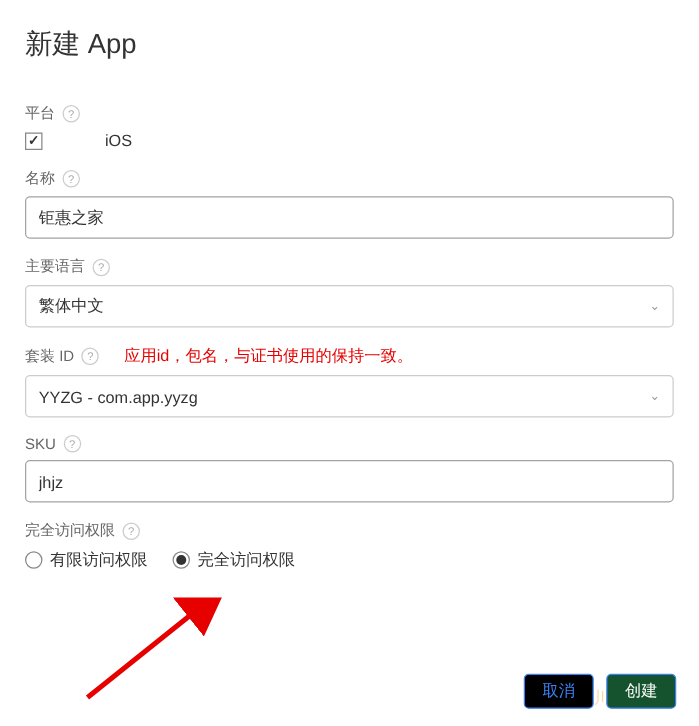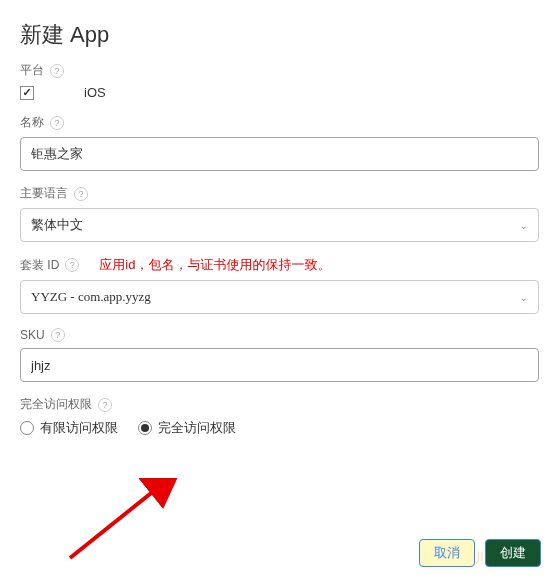--- a/index.html
+++ b/index.html
@@ -1,40 +1,40 @@
 <!DOCTYPE html>
 <html><head>
 <meta charset="utf-8">
 <style>
 * { box-sizing: border-box; margin: 0; padding: 0; }
 body { font-family: -apple-system, "Helvetica Neue", Arial, sans-serif; font-size: 13px; color: #333; background: #fff; width: 559px; height: 581px; position: relative; }
 .modal { padding: 20px 20px 0 20px; }
-.title { font-size: 22px; color: #333; margin-bottom: 12px; font-weight: 400; }
+.title { font-size: 22px; color: #333; margin-bottom: 32px; font-weight: 400; }
 .field-row { margin-bottom: 14px; }
 .label-row { display: flex; align-items: center; margin-bottom: 6px; }
 .label { font-size: 12px; color: #666; }
 .help { margin-left: 6px; width: 14px; height: 14px; border-radius: 50%; border: 1px solid #ccc; display: inline-flex; align-items: center; justify-content: center; font-size: 9px; color: #aaa; cursor: pointer; }
 .checkboxes { display: flex; gap: 24px; align-items: center; }
 .chk-item { display: flex; align-items: center; gap: 6px; }
 .chk { width: 14px; height: 14px; border: 1px solid #888; display: inline-flex; align-items: center; justify-content: center; cursor: pointer; }
 .chk.checked::after { content: "✓"; font-size: 11px; color: #333; font-weight: bold; }
 .chk-label { font-size: 13px; color: #333; margin-left: 44px; }
 .text-input { width: 100%; height: 34px; border: 1px solid #a3a3a3; border-radius: 4px; padding: 0 10px; font-size: 13px; color: #333; outline: none; }
-.select { width: 100%; height: 34px; border: 1px solid #ccc; border-radius: 4px; padding: 0 10px; font-size: 13px; color: #333; display: flex; align-items: center; justify-content: space-between; cursor: pointer; background: #fff; font-family: Liberation Serif, serif; }
+.select { width: 100%; height: 34px; border: 1px solid #ccc; border-radius: 4px; padding: 0 10px; font-size: 13px; color: #333; display: flex; align-items: center; justify-content: space-between; cursor: pointer; background: #fff; }
 .chevron { font-size: 10px; color: #999; }
 .annotation { color: #e60000; font-size: 13px; margin-left: 20px; }
 .radios { display: flex; gap: 20px; align-items: center; margin-top: 4px; }
 .radio-item { display: flex; align-items: center; gap: 6px; cursor: pointer; }
 .radio { width: 14px; height: 14px; border: 1px solid #888; border-radius: 50%; display: inline-flex; align-items: center; justify-content: center; }
 .radio.selected::after { content: ""; width: 8px; height: 8px; background: #333; border-radius: 50%; }
 .radio-label { font-size: 13px; color: #333; }
 .arrow-svg { position: absolute; left: 60px; top: 478px; pointer-events: none; }
 .footer { position: absolute; bottom: 14px; right: 18px; display: flex; gap: 10px; }
 .btn { height: 28px; padding: 0 14px; border-radius: 4px; font-size: 13px; cursor: pointer; border: 1px solid #3b82f6; display: flex; align-items: center; }
-.btn-cancel { background: #fef9c3; color: #3b82f6; }
+.btn-cancel { background: #000000; color: #3b82f6; }
 .btn-create { background: #14532d; color: #fff; }
 .watermark { position: absolute; bottom: 14px; right: 42px; color: #ffb84d; font-size: 13px; opacity: 0.55; pointer-events: none; letter-spacing: 1px; }
 </style>
 </head>
 <body>
 
 <div class="modal">
   <div class="title">新建 App</div>
 
   <div class="field-row">

